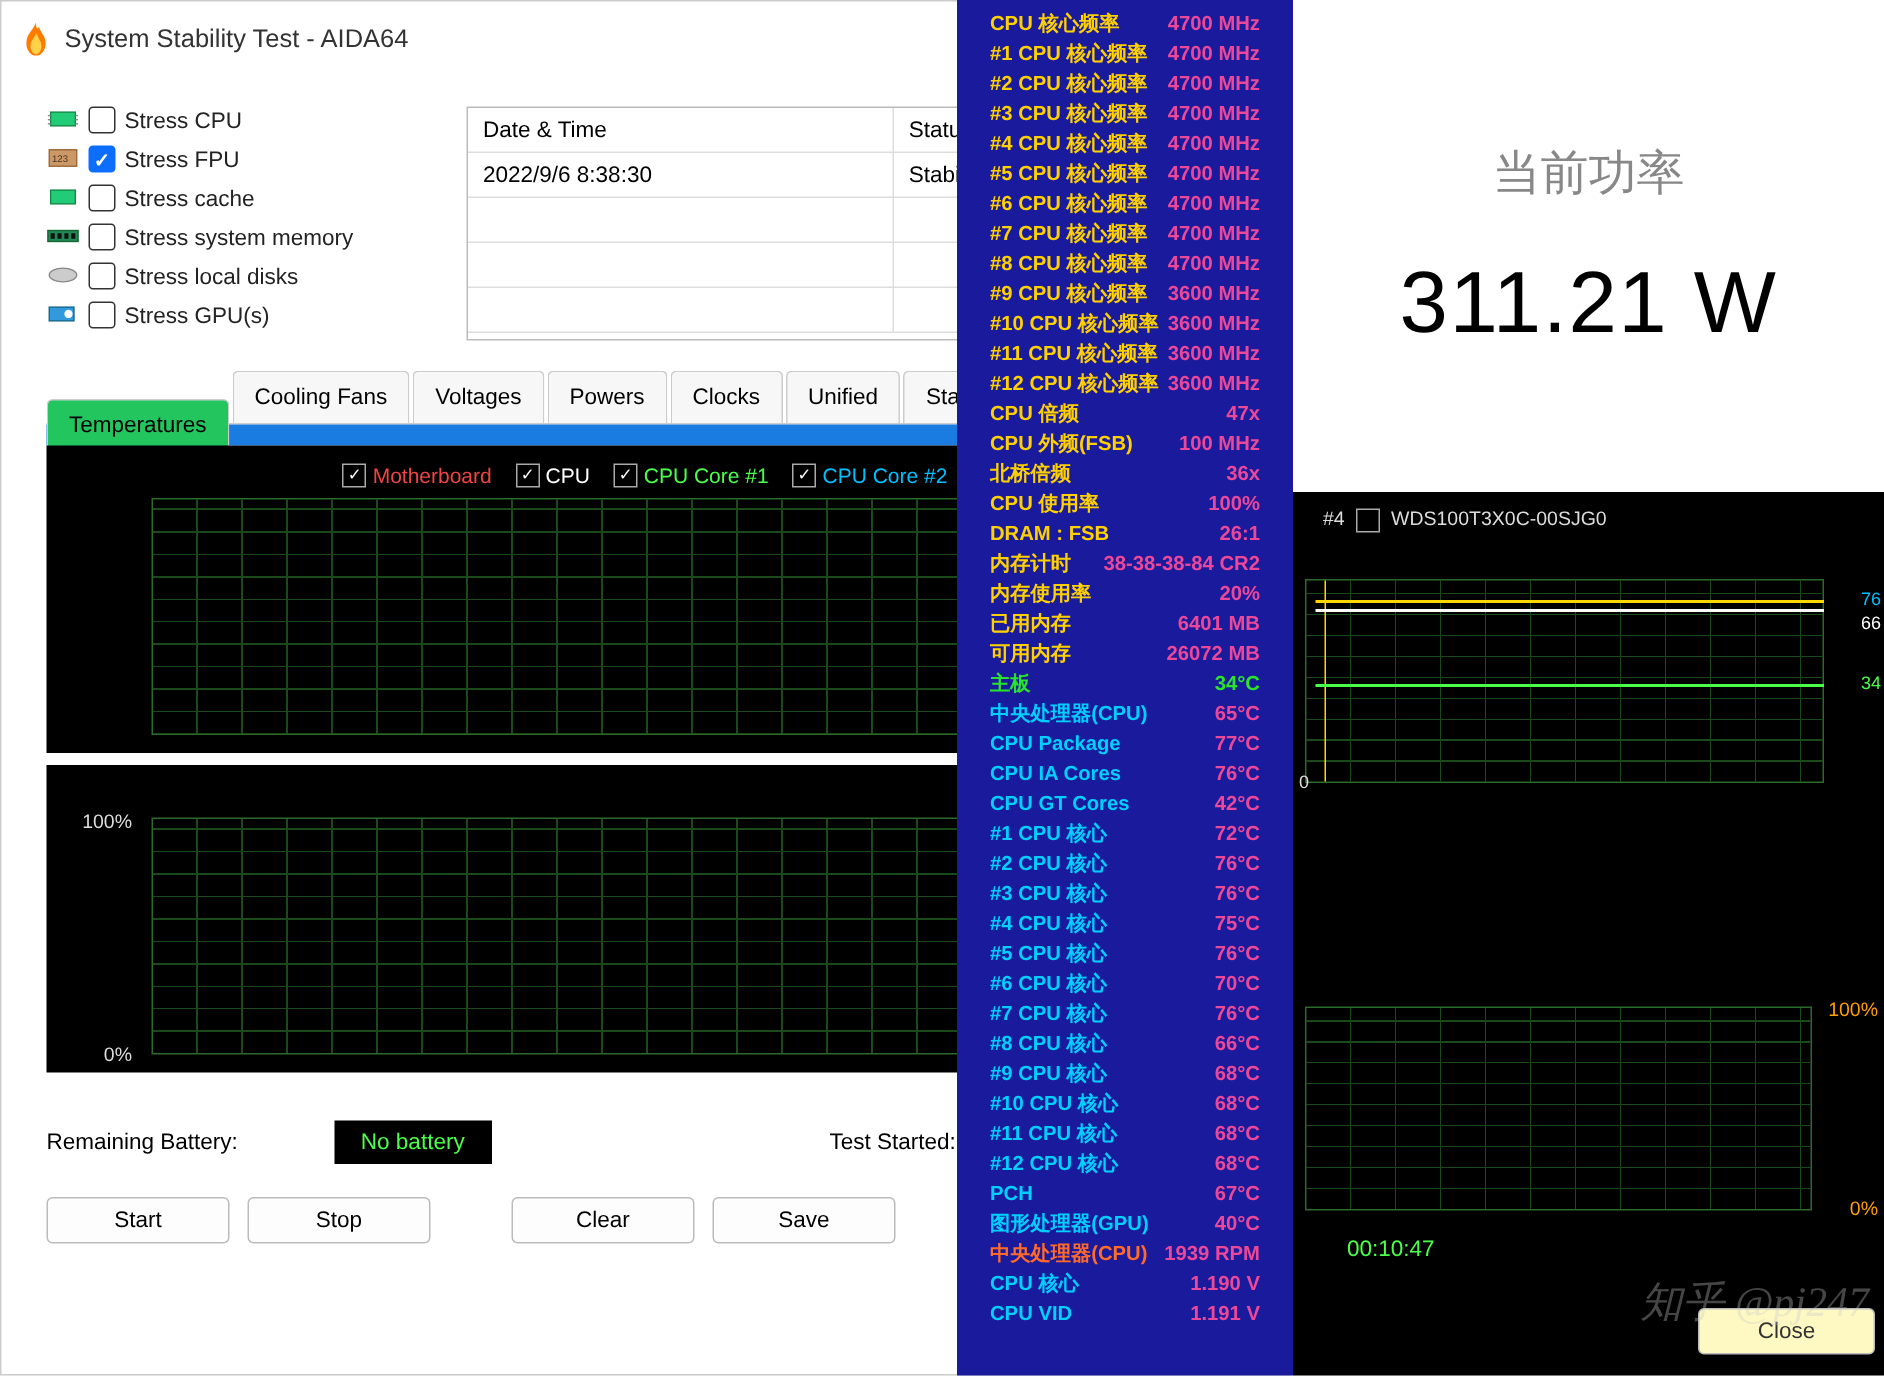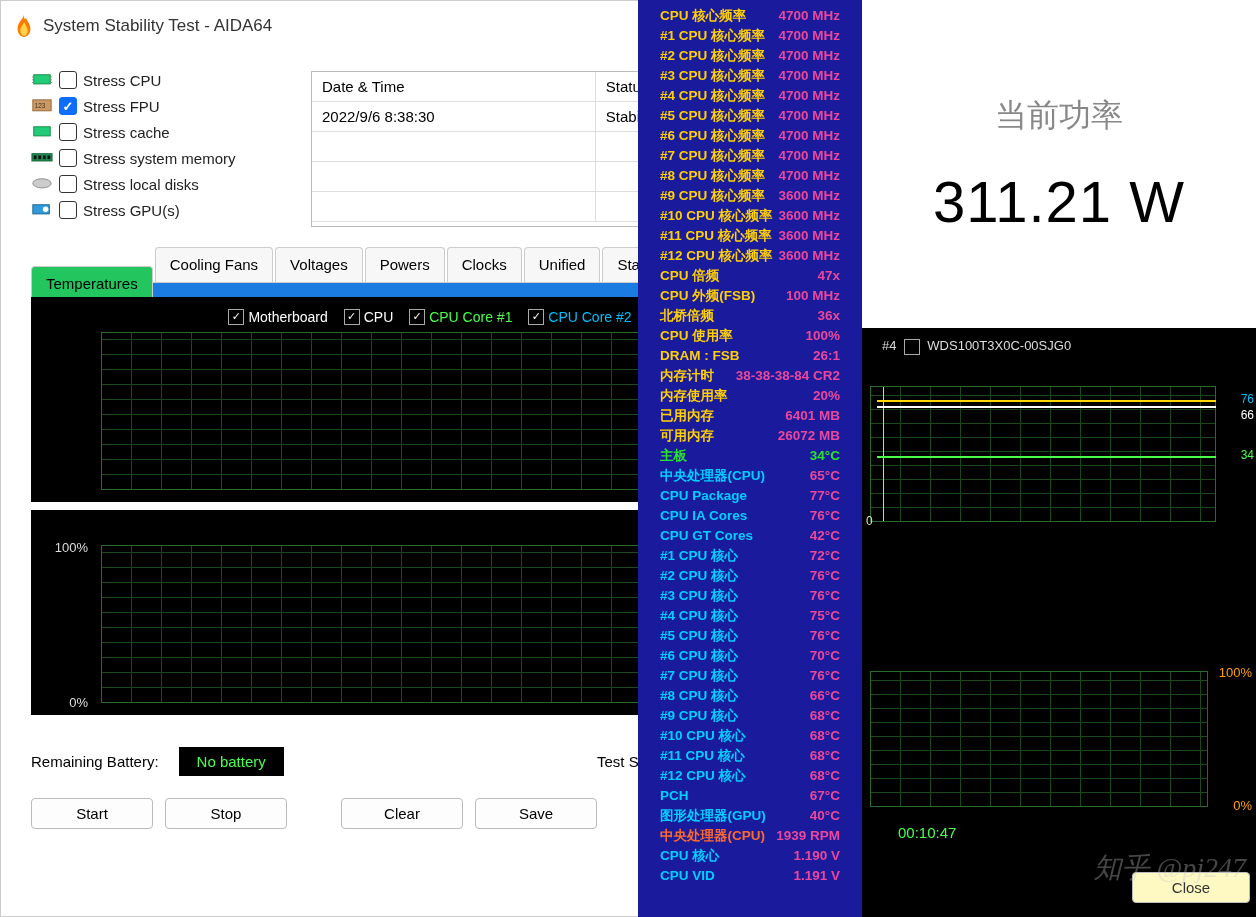--- a/index.html
+++ b/index.html
@@ -29,21 +29,21 @@
 .legend-check { width: 16px; height: 16px; border: 1px solid #aaa; margin-right: 4px; display: inline-flex; align-items: center; justify-content: center; color: #fff; font-size: 11px; }
 .legend-check.checked::after { content: "✓"; }
 .y-axis { position: absolute; left: 10px; top: 35px; bottom: 10px; width: 55px; color: #ddd; font-size: 13px; }
 .y-tick-100 { position: absolute; top: -5px; right: 8px; }
 .y-tick-0 { position: absolute; bottom: -5px; right: 8px; }
 .grid { position: absolute; left: 70px; right: 10px; top: 35px; bottom: 12px; border: 1px solid #2a6b2a; background-image: repeating-linear-gradient(0deg, transparent, transparent 14px, #1a4a1a 14px, #1a4a1a 15px), repeating-linear-gradient(90deg, transparent, transparent 29px, #1a4a1a 29px, #1a4a1a 30px); }
 .legend-row2 { position: absolute; top: 10px; left: 0; right: 10px; text-align: right; color: #ffa000; font-size: 14px; }
 .leg-sep { color: #666; }
 .status-row { display: flex; align-items: center; padding: 14px 30px; gap: 20px; }
 .status-label { font-size: 15px; }
-.status-value { background: #000; padding: 6px 18px; color: #4aff4a; font-size: 15px; }
+.status-value { background: #000; padding: 6px 18px; color: #4aff4a; font-size: 15px; margin-left: 44px; }
 .buttons-row { display: flex; gap: 12px; padding: 8px 30px 16px; }
 .btn { flex: 0 0 122px; padding: 6px 0; text-align: center; border: 1px solid #bbb; border-radius: 4px; background: #fdfdfd; cursor: pointer; font-size: 15px; }
 
 .hw-panel { position: absolute; left: 638px; top: 0; width: 224px; height: 917px; background: #1a1a9c; padding: 6px 22px; font-size: 13.5px; line-height: 20px; font-family: "Microsoft YaHei", sans-serif; }
 .hw-row { display: flex; justify-content: space-between; }
 .hw-l { font-weight: bold; }
 .hw-r { color: #fff; font-weight: bold; }
 .c-yellow { color: #ffd000; }
 .c-cyan { color: #00d0ff; }
 .c-green { color: #2ae42a; }
@@ -174,21 +174,21 @@
       <div class="tab">Powers</div>
       <div class="tab">Clocks</div>
       <div class="tab">Unified</div>
       <div class="tab">Statistic</div>
     </div>
     <div class="chart-header-bar"></div>
     <div class="chart-container">
       <div class="legend-row">
         <span class="legend-item">
             <span class="legend-check checked"></span>
-            <span style="color:#ffffff">Motherboard</span>
+            <span style="color:#ef4444">Motherboard</span>
           </span>
         <span class="legend-item">
             <span class="legend-check checked"></span>
             <span style="color:#fff">CPU</span>
           </span>
         <span class="legend-item">
             <span class="legend-check checked"></span>
             <span style="color:#4aff4a">CPU Core #1</span>
           </span>
         <span class="legend-item">

